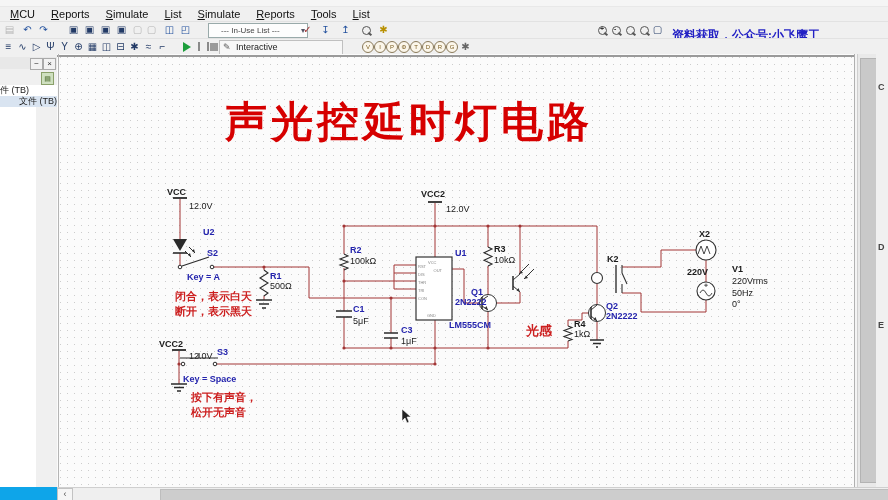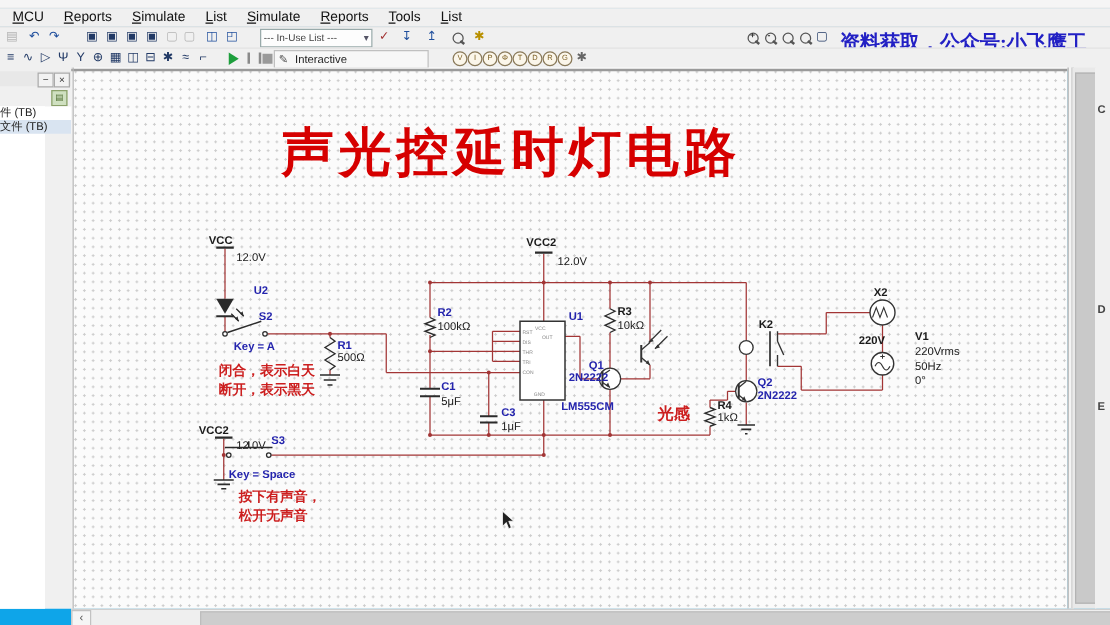--- a/index.html
+++ b/index.html
@@ -12,35 +12,35 @@
   .menu-item{display:inline-block;padding:0 8px;font-size:11px;color:#111;cursor:default;}
   .menu-item::first-letter{text-decoration:underline;}
   
   #toolbar1{left:0;top:21px;width:888px;height:17px;background:#f0f0f0;border-top:1px solid #e2e2e2;}
   #toolbar2{left:0;top:38px;width:888px;height:16px;background:#f0f0f0;border-top:1px solid #e2e2e2;border-bottom:1px solid #cfcfcf;}
   .tbtn{position:absolute;width:15px;height:14px;line-height:14px;text-align:center;font-size:10px;color:#345;}
   .tbtn.gray{color:#b5b5b5;}
   .tbtn.blue{color:#1f4e9c;}
   .tbtn.dark{color:#223a66;}
   .inuse{position:absolute;left:208px;top:1px;width:86px;height:13px;border:1px solid #9aa;background:#fdfdfd;
-         font-size:8px;color:#444;line-height:13px;padding-left:2px;}
+         font-size:8px;color:#444;line-height:13px;padding-left:12px;}
   .inuse .arrow{position:absolute;right:2px;top:0;font-size:8px;color:#556;}
   .mag{position:absolute;width:7px;height:7px;border:1.4px solid #555;border-radius:50%;}
   .mag::after{content:"";position:absolute;left:5px;top:6px;width:4px;height:1.6px;background:#555;transform:rotate(40deg);}
   .magsign{position:absolute;font-size:7px;color:#333;font-weight:bold;}
   
   .play-tri{position:absolute;width:0;height:0;border-left:8px solid #1d9e3c;border-top:5px solid transparent;border-bottom:5px solid transparent;}
   .pause-bars{position:absolute;width:7px;height:9px;border-left:2.5px solid #8a8a8a;border-right:2.5px solid #8a8a8a;}
   .stop-sq{position:absolute;width:8px;height:8px;background:#9a9a9a;}
   #interactive-box{position:absolute;left:219px;top:1px;width:106px;height:13px;border:1px solid #c0c0c0;background:#f7f7f7;font-size:9px;color:#222;line-height:13px;padding-left:16px;}
   .probe{position:absolute;top:2px;width:10px;height:10px;border:1px solid #8a7a5a;border-radius:50%;
          font-size:6px;line-height:10px;text-align:center;color:#7a5c20;background:#fbf6ea;}
   
   #promo{left:672px;top:22px;width:216px;height:26px;font-family:"Liberation Serif","DejaVu Serif",serif;
-         font-size:16px;font-weight:bold;color:#2220c4;text-decoration:underline;white-space:nowrap;overflow:hidden;line-height:26px;}
+         font-size:12px;font-weight:bold;color:#2220c4;text-decoration:underline;white-space:nowrap;overflow:hidden;line-height:26px;}
   
   #toolbox{left:0;top:54px;width:57px;height:433px;background:#f0f0f0;border-right:1px solid #c8c8c8;}
   #toolbox-titlebar{position:absolute;left:0;top:3px;width:57px;height:12px;background:#e8e8e8;}
   .mini-btn{position:absolute;top:1px;width:11px;height:10px;border:1px solid #aaa;background:#f2f2f2;
             font-size:8px;line-height:9px;text-align:center;color:#333;}
   #toolbox-toolbar{position:absolute;left:0;top:17px;width:57px;height:14px;border-bottom:1px solid #ddd;}
   .tb-icon{position:absolute;right:3px;top:1px;width:11px;height:11px;background:#cfe0c0;border:1px solid #8aa06a;font-size:7px;line-height:11px;text-align:center;color:#4c6b2f;}
   .tree-row{position:absolute;left:0;width:57px;height:11px;font-size:9px;line-height:11px;color:#222;white-space:nowrap;overflow:hidden;background:#fff;}
   .tree-row.sel{background:#d9e4f1;}
   #toolbox-body{position:absolute;left:0;top:31px;width:36px;height:402px;background:#fff;}
@@ -145,21 +145,21 @@
   <div class="abs" id="toolbox">
     <div id="toolbox-titlebar">
       <span class="mini-btn" style="right:14px;">−</span>
       <span class="mini-btn" style="right:1px;">×</span>
     </div>
     <div id="toolbox-toolbar">
       <span class="tb-icon">▤</span>
     </div>
     <div id="toolbox-body">
       <div class="tree-row" style="top:0px;">件 (TB)</div>
-      <div class="tree-row sel" style="top:11px;">文件 (TB)</div>
+      <div class="tree-row sel" style="top:11px;text-align:right;">文件 (TB)</div>
     </div>
   </div>
 
   <div class="abs" id="canvas">
     <div id="sheet-top"></div>
     <div id="sheet-left"></div>
 
     <svg width="797" height="433" viewBox="0 0 797 433">
 
       <text x="168" y="82" font-size="42" font-weight="bold" fill="#d60000" letter-spacing="4">声光控延时灯电路</text>

